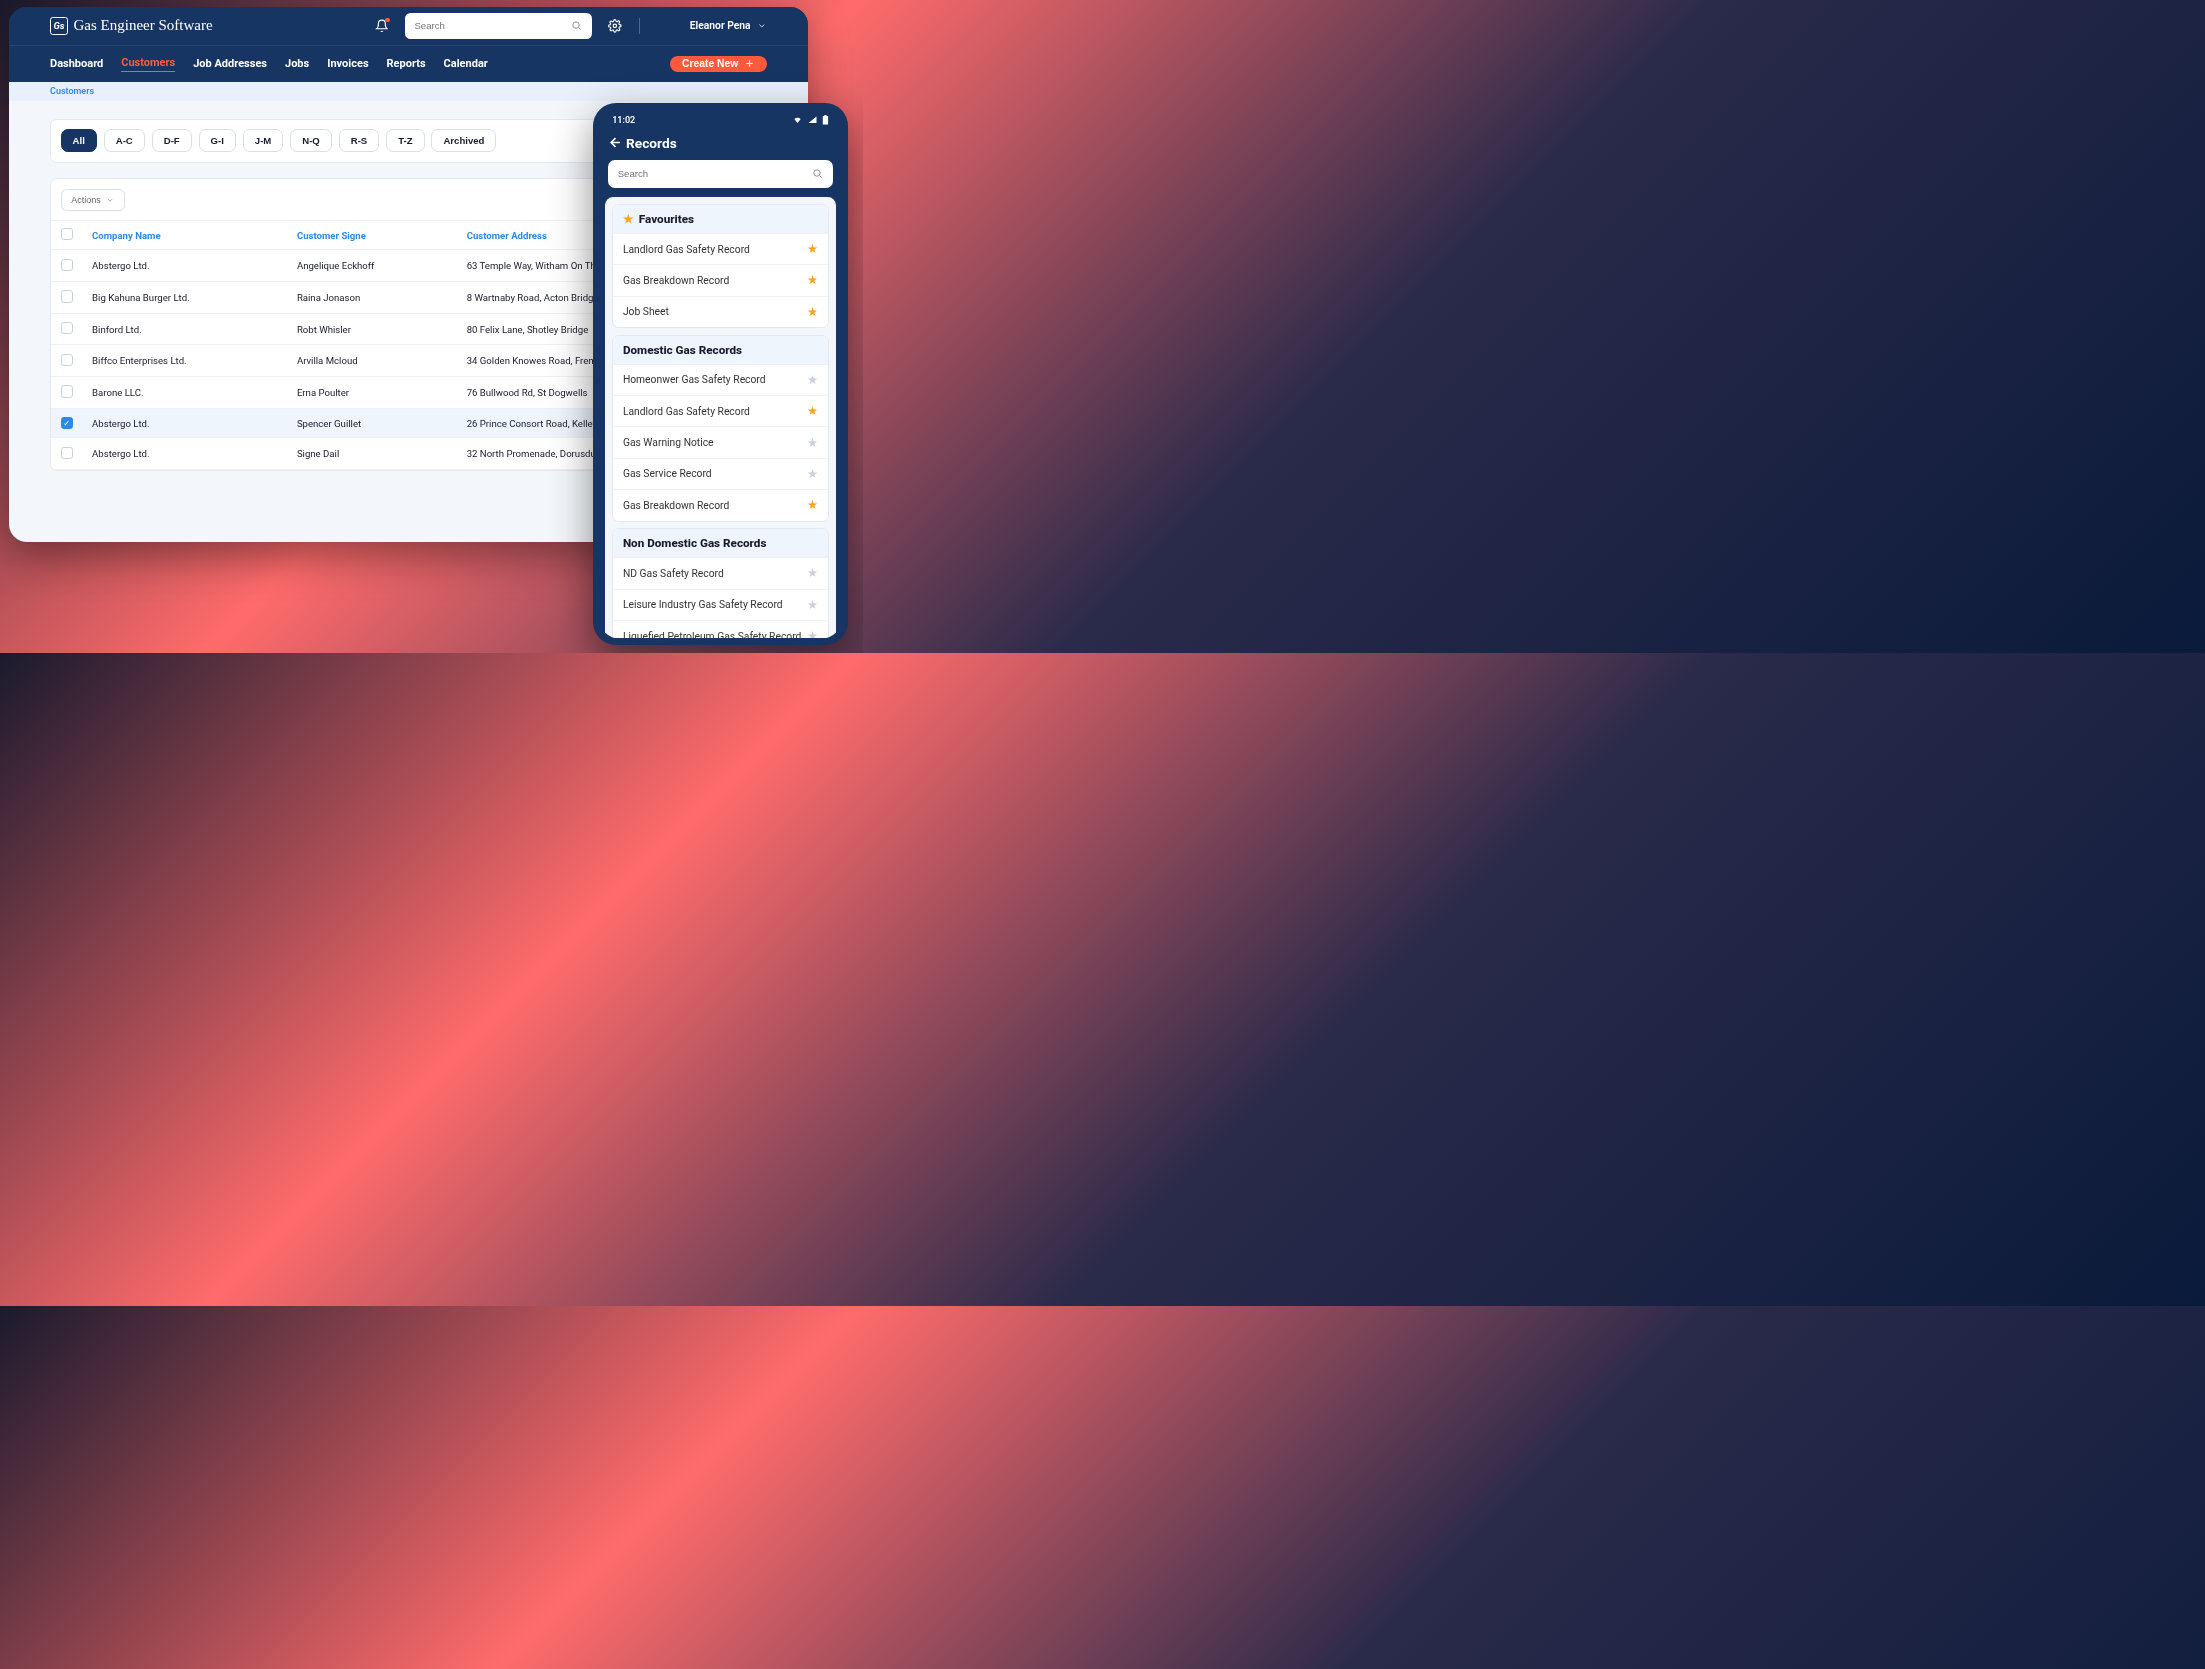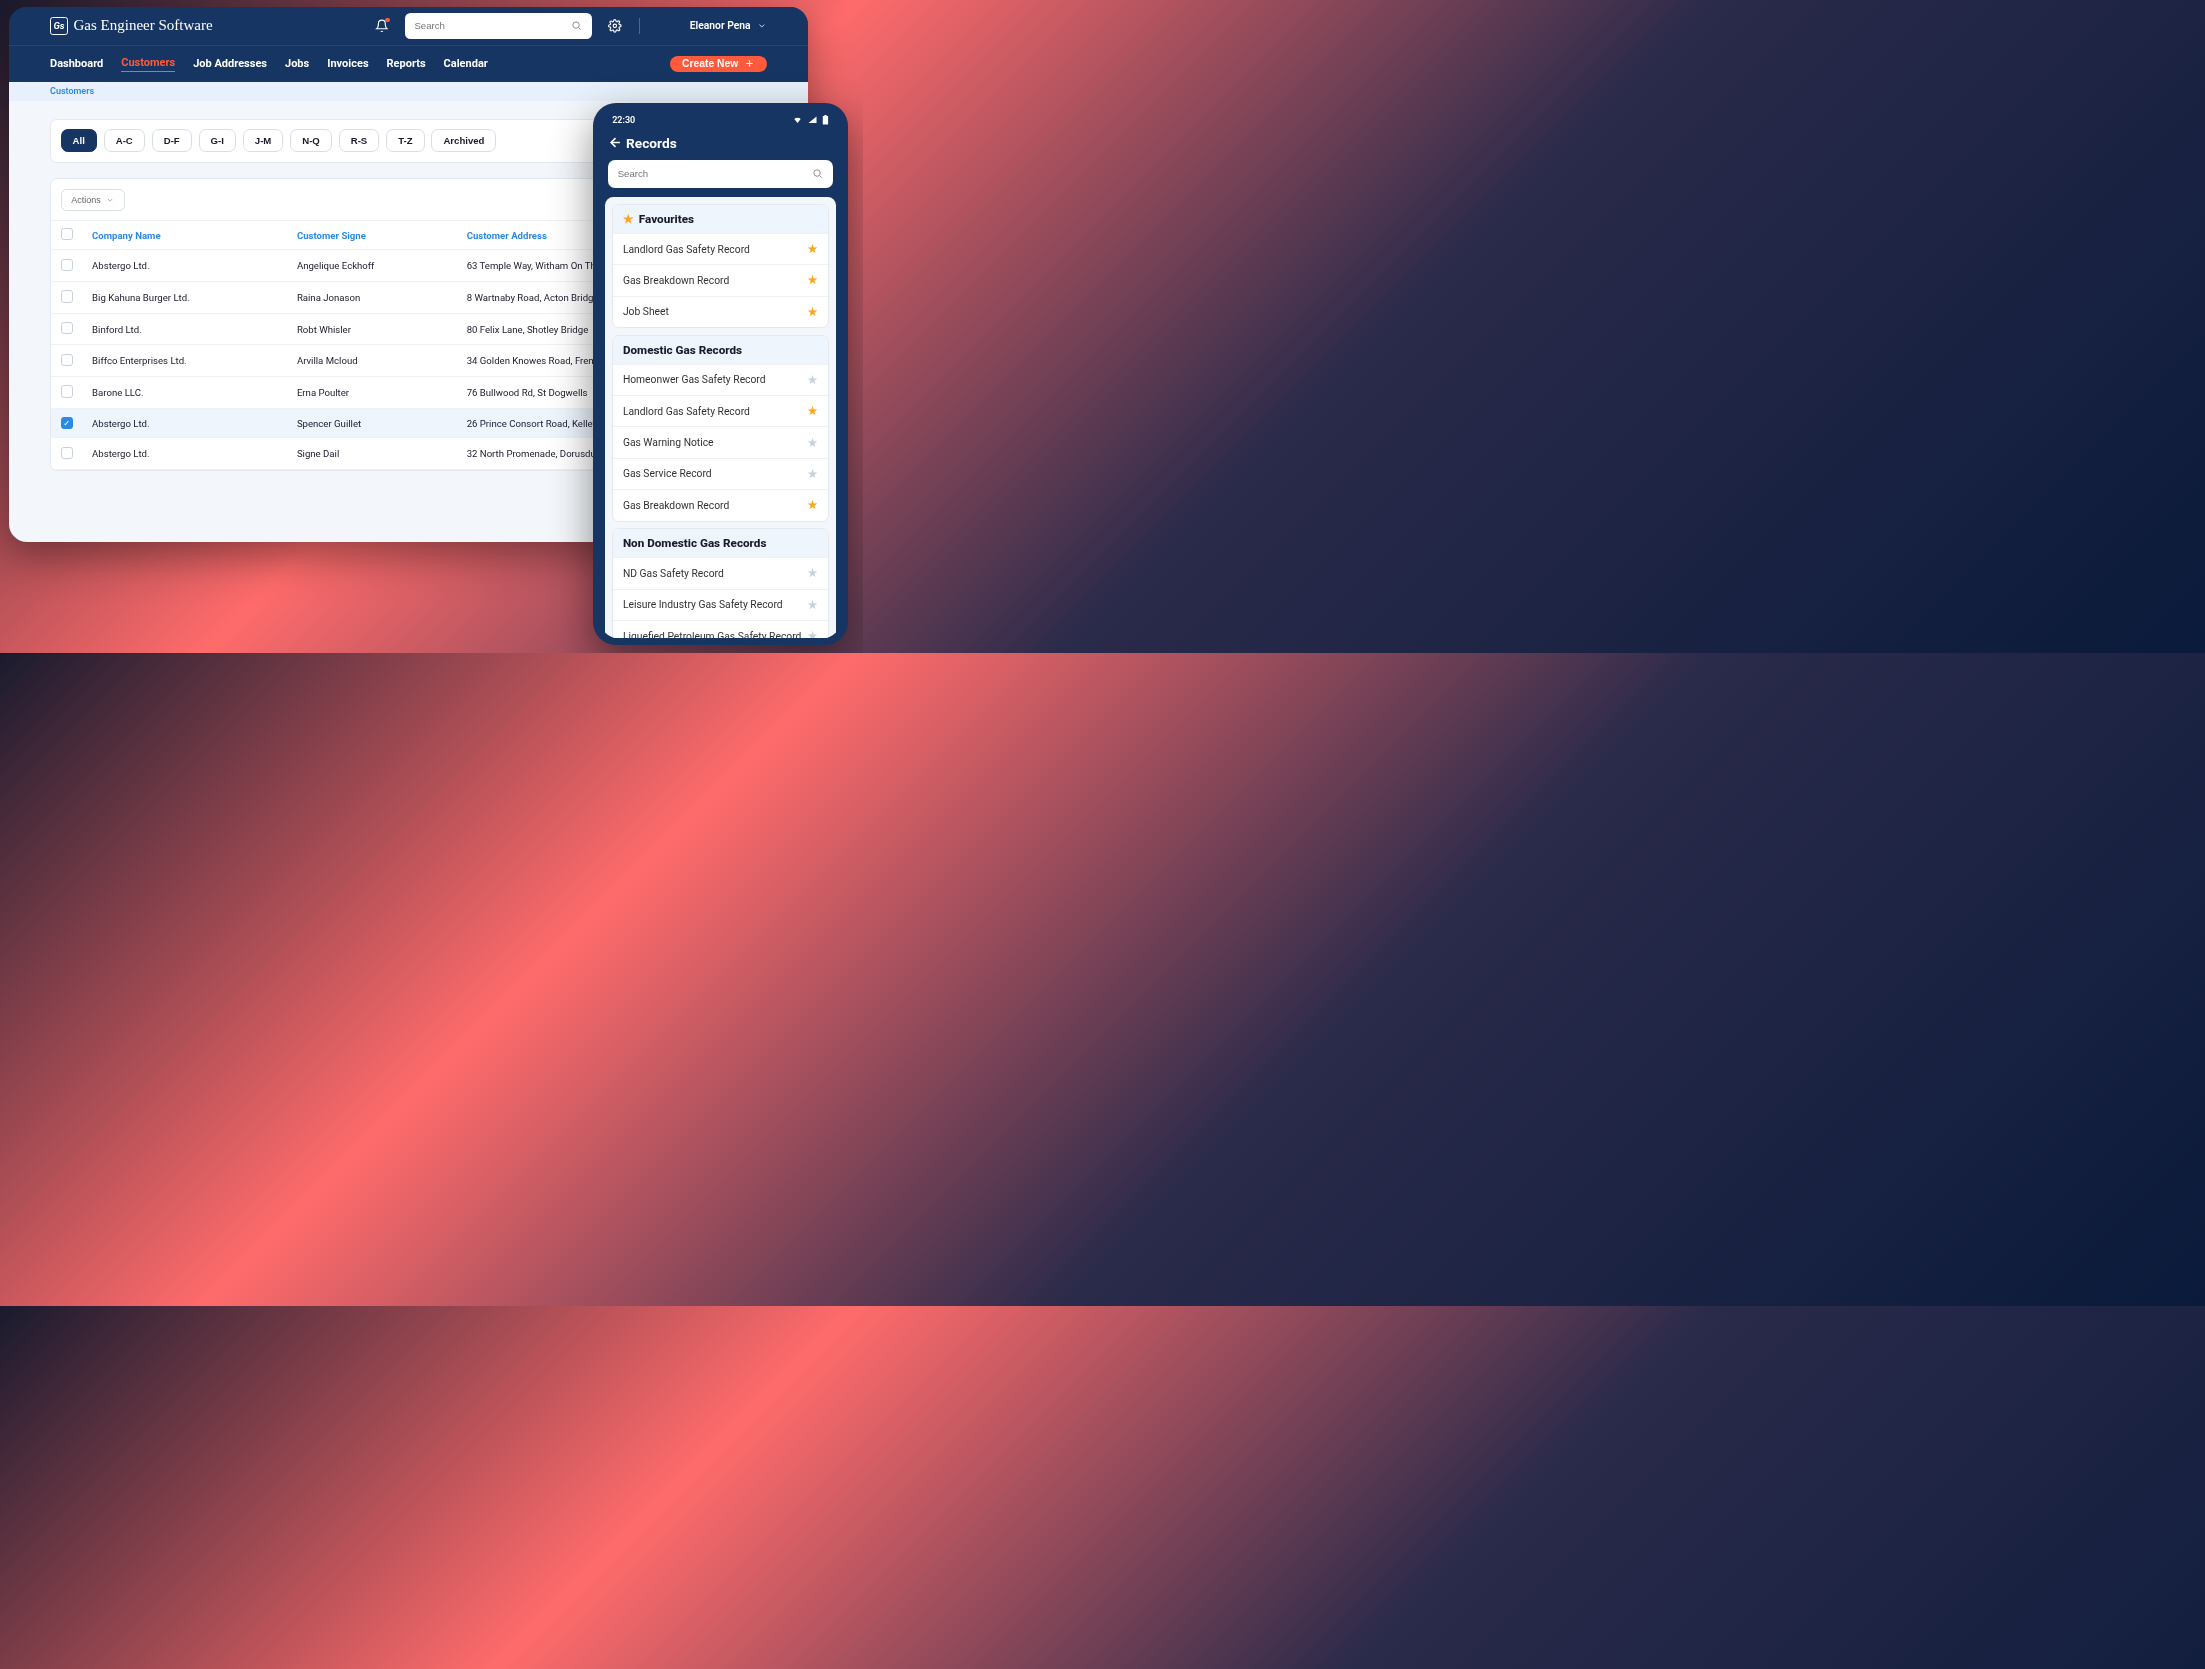--- a/index.html
+++ b/index.html
@@ -341,21 +341,21 @@
       </table>
 
     </div>
 
   </div>
 </div>
 
 <div class="phone">
   <div class="phone-inner">
     <div class="status-bar">
-      <span>22:30</span>
+      <span>11:02</span>
       <span class="status-right">
         <svg width="11" height="9.6" viewBox="0 0 24 24" fill="#fff">
             <path d="M12 20l8-10c-4.4-4-11.6-4-16 0l8 10z"></path>
           </svg>
         <svg width="11" height="9.6" viewBox="0 0 24 24" fill="#fff">
             <path d="M2 20L22 4v16H2z"></path>
           </svg>
         <svg width="6.9" height="9.6" viewBox="0 0 12 18" fill="#fff">
             <rect x="1" y="2" width="10" height="16" rx="1"></rect>
             <rect x="4" y="0" width="4" height="2"></rect>

